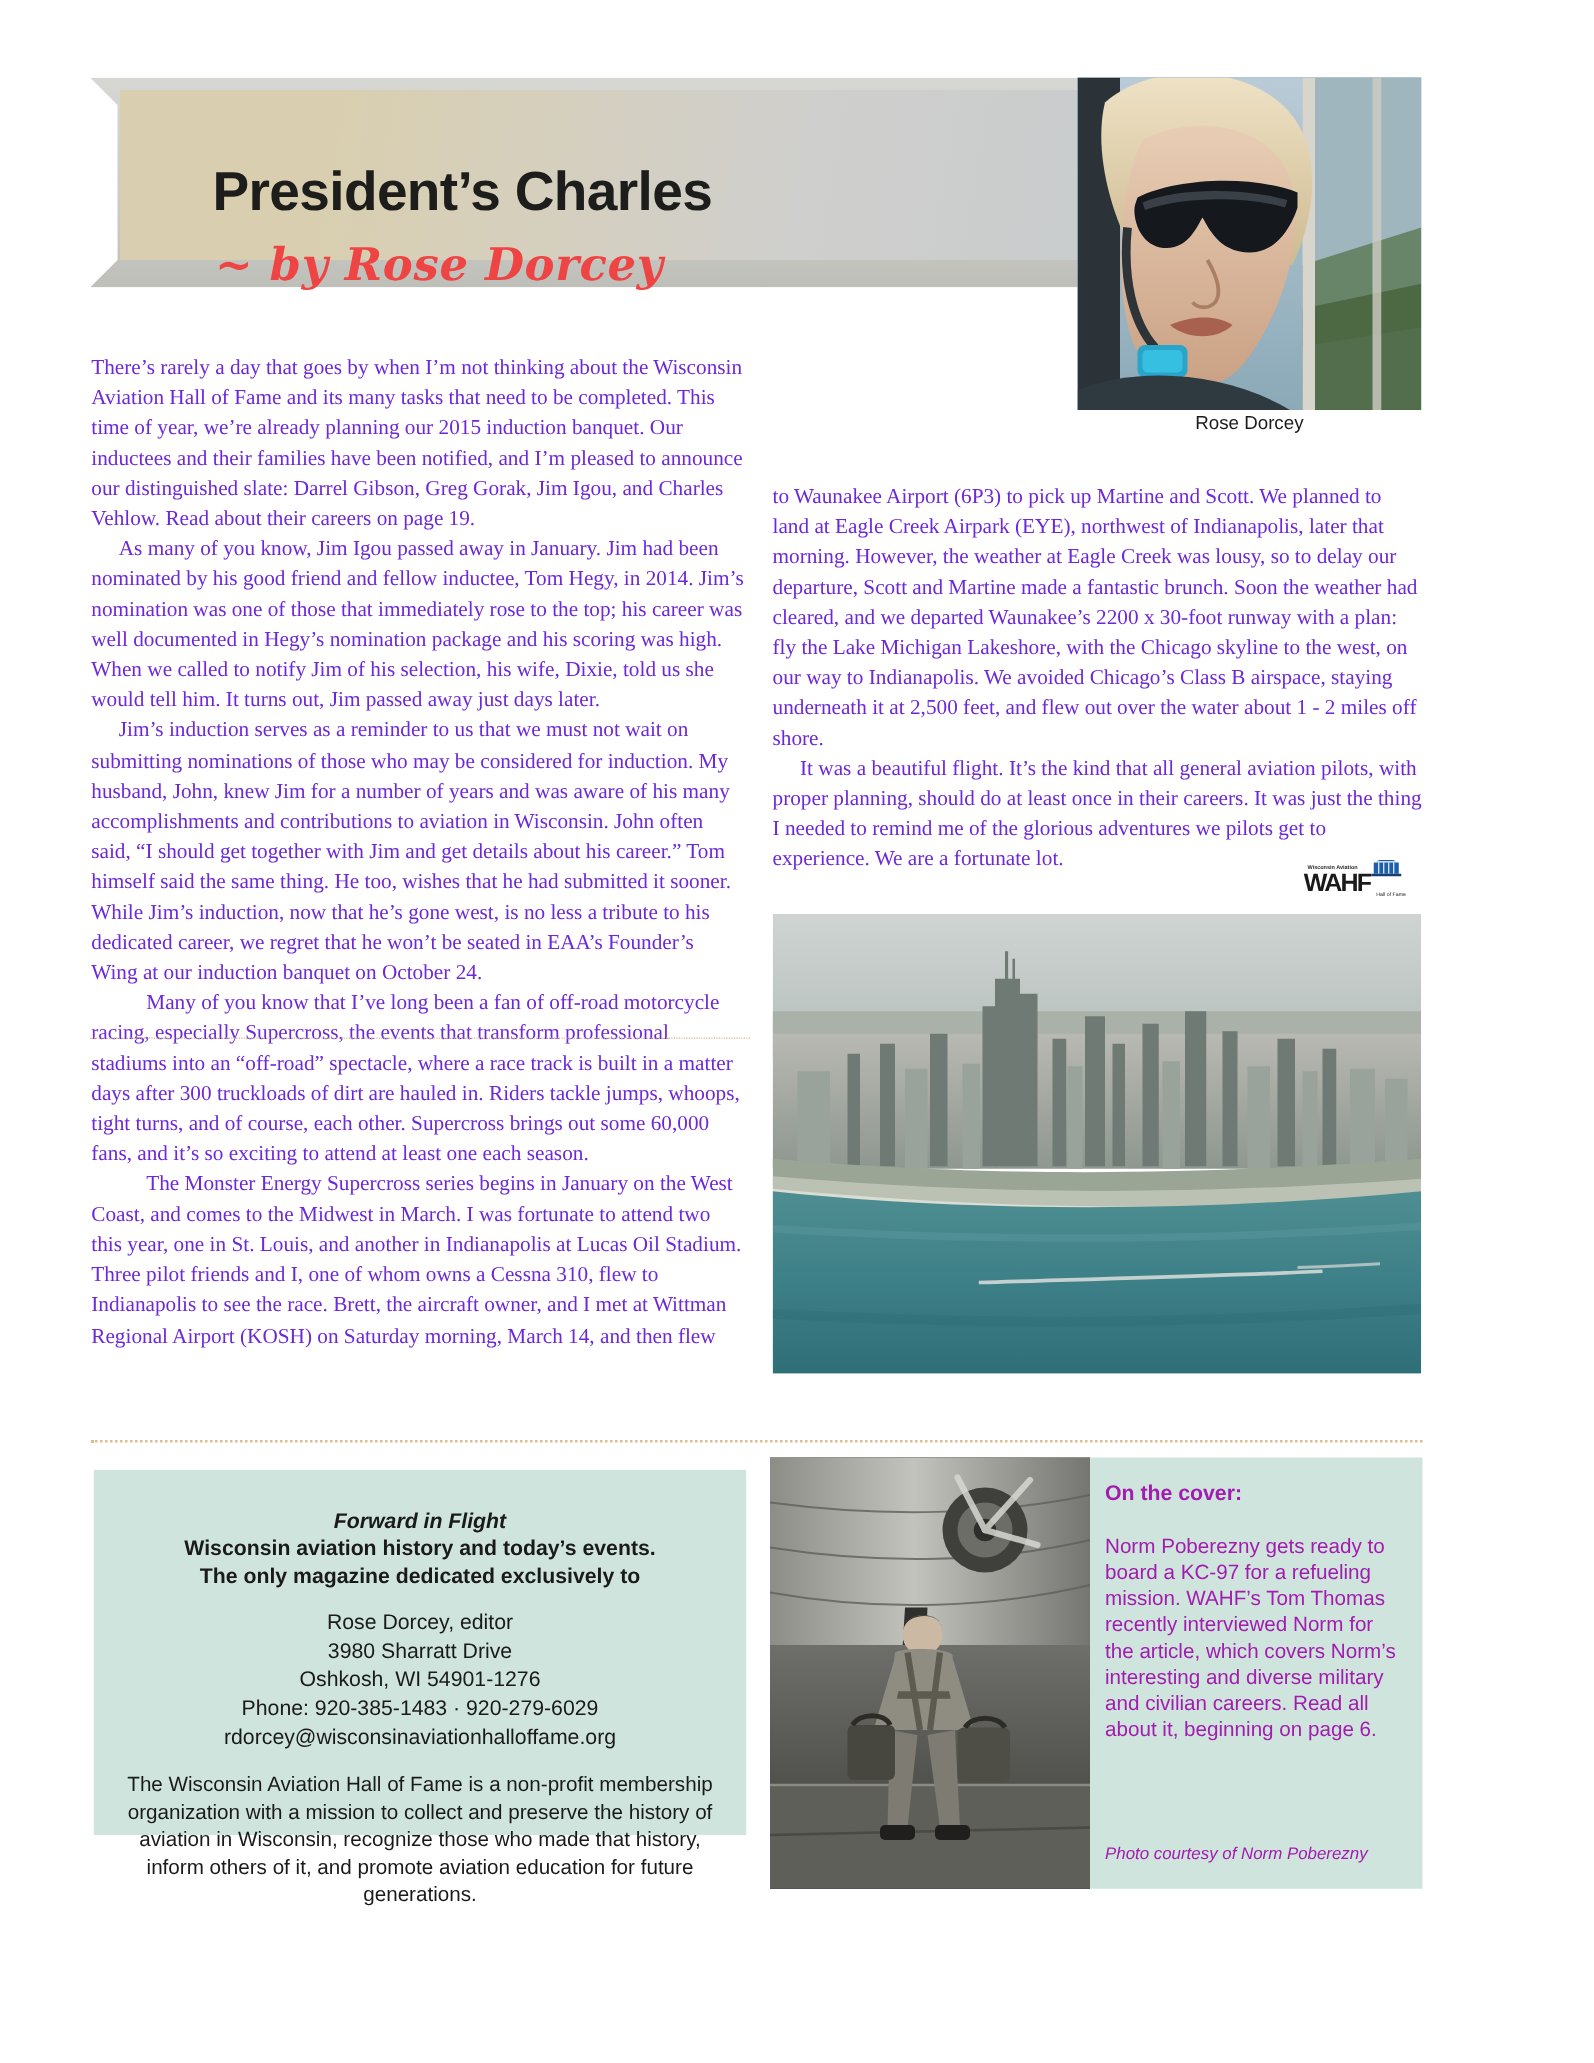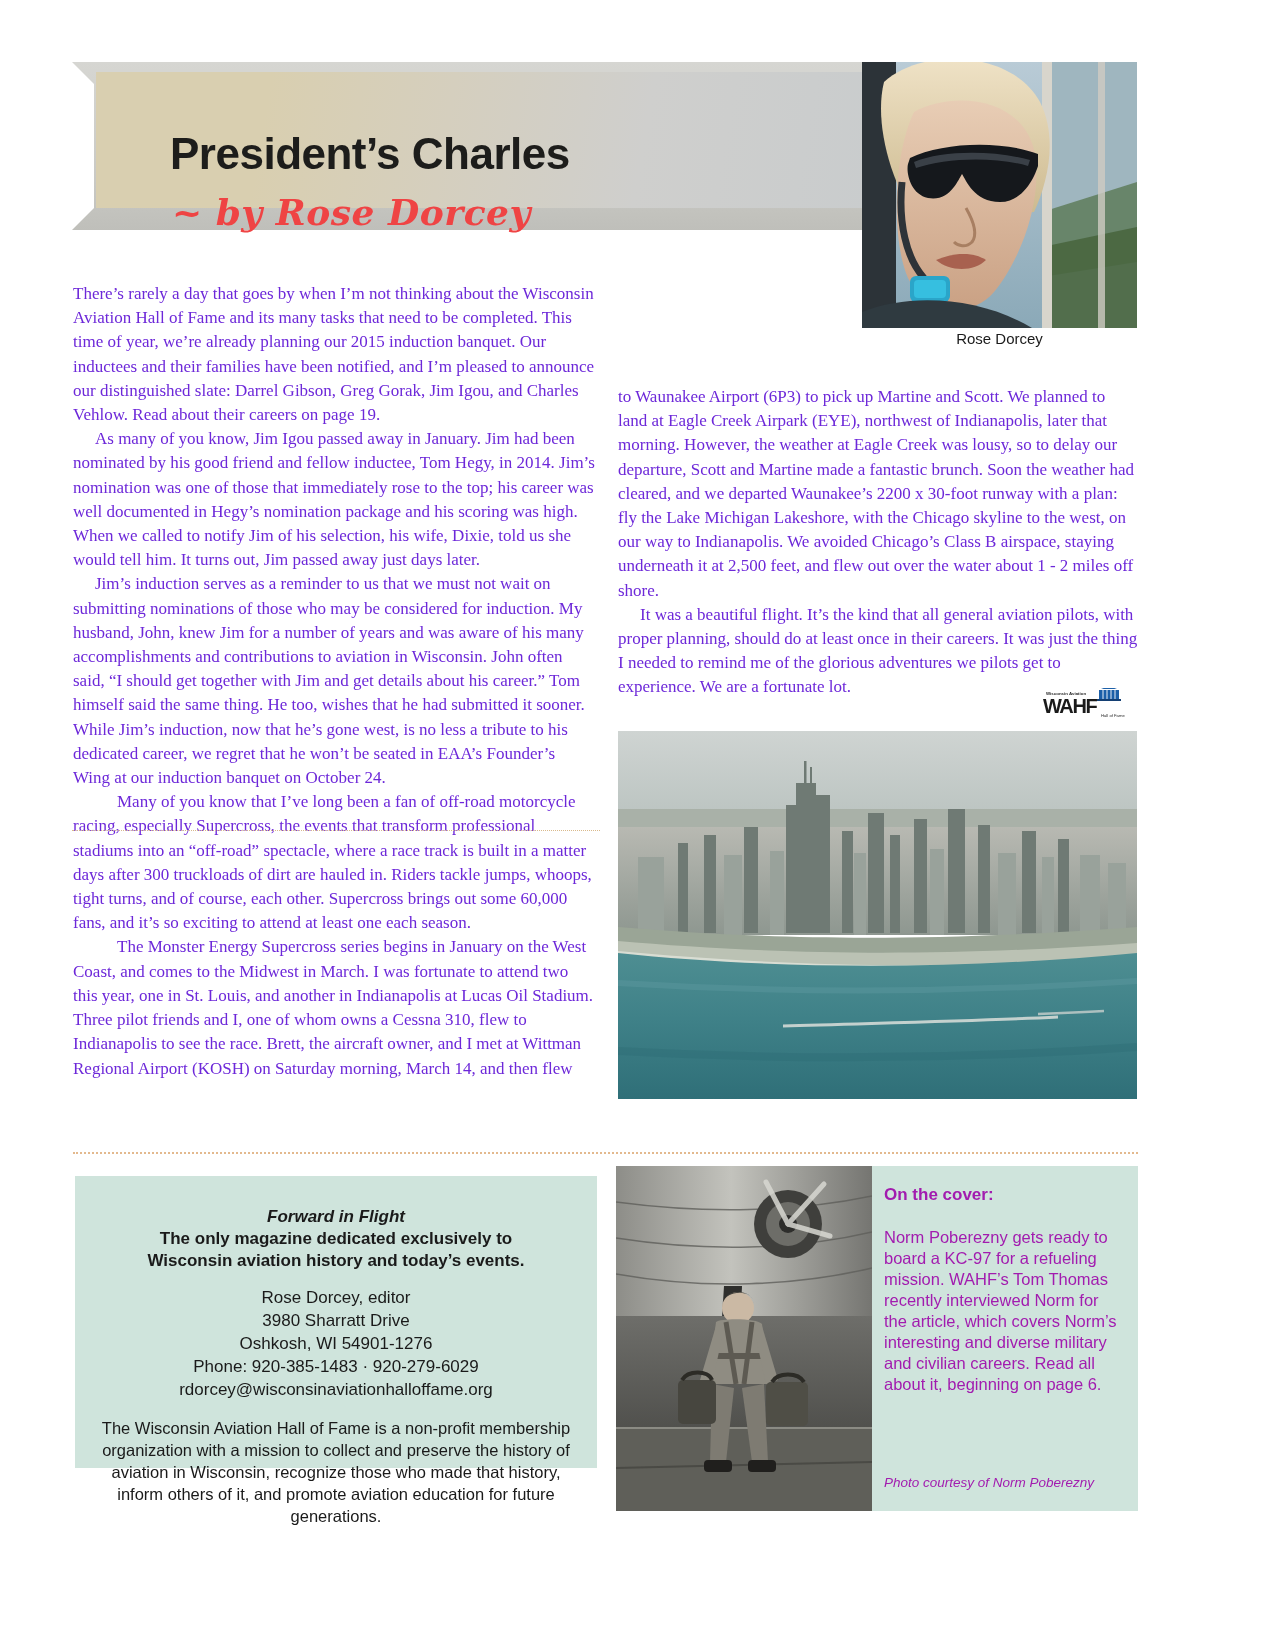--- a/index.html
+++ b/index.html
@@ -377,22 +377,22 @@
     <path d="M0 252 C160 262 340 262 519 250" stroke="#5d9aa0" stroke-width="6" fill="none" opacity="0.45"></path>
     <path d="M0 320 C180 330 350 328 519 316" stroke="#2b6a72" stroke-width="8" fill="none" opacity="0.35"></path>
   </svg>
 </div>
 
 <div id="lower-dotted-rule"></div>
 
 <div id="magazine-box">
   <div class="mag-inner">
     <div class="mag-title">Forward in Flight</div>
+    <div class="mag-sub">Wisconsin aviation history and today’s events.</div>
     <div class="mag-sub">The only magazine dedicated exclusively to</div>
-    <div class="mag-sub">Wisconsin aviation history and today’s events.</div>
     <div class="mag-gap"></div>
     <div class="mag-line">Rose Dorcey, editor</div>
     <div class="mag-line">3980 Sharratt Drive</div>
     <div class="mag-line">Oshkosh, WI  54901-1276</div>
     <div class="mag-line">Phone: 920-385-1483 · 920-279-6029</div>
     <div class="mag-line">rdorcey@wisconsinaviationhalloffame.org</div>
     <div class="mag-mission"><b>The Wisconsin Aviation Hall of Fame is a non-profit membership organization</b><span> with a mission to collect and preserve the history of aviation in Wisconsin, recognize those who made that history, inform others of it, and promote aviation education for future generations.</span></div>
   </div>
 </div>
 

